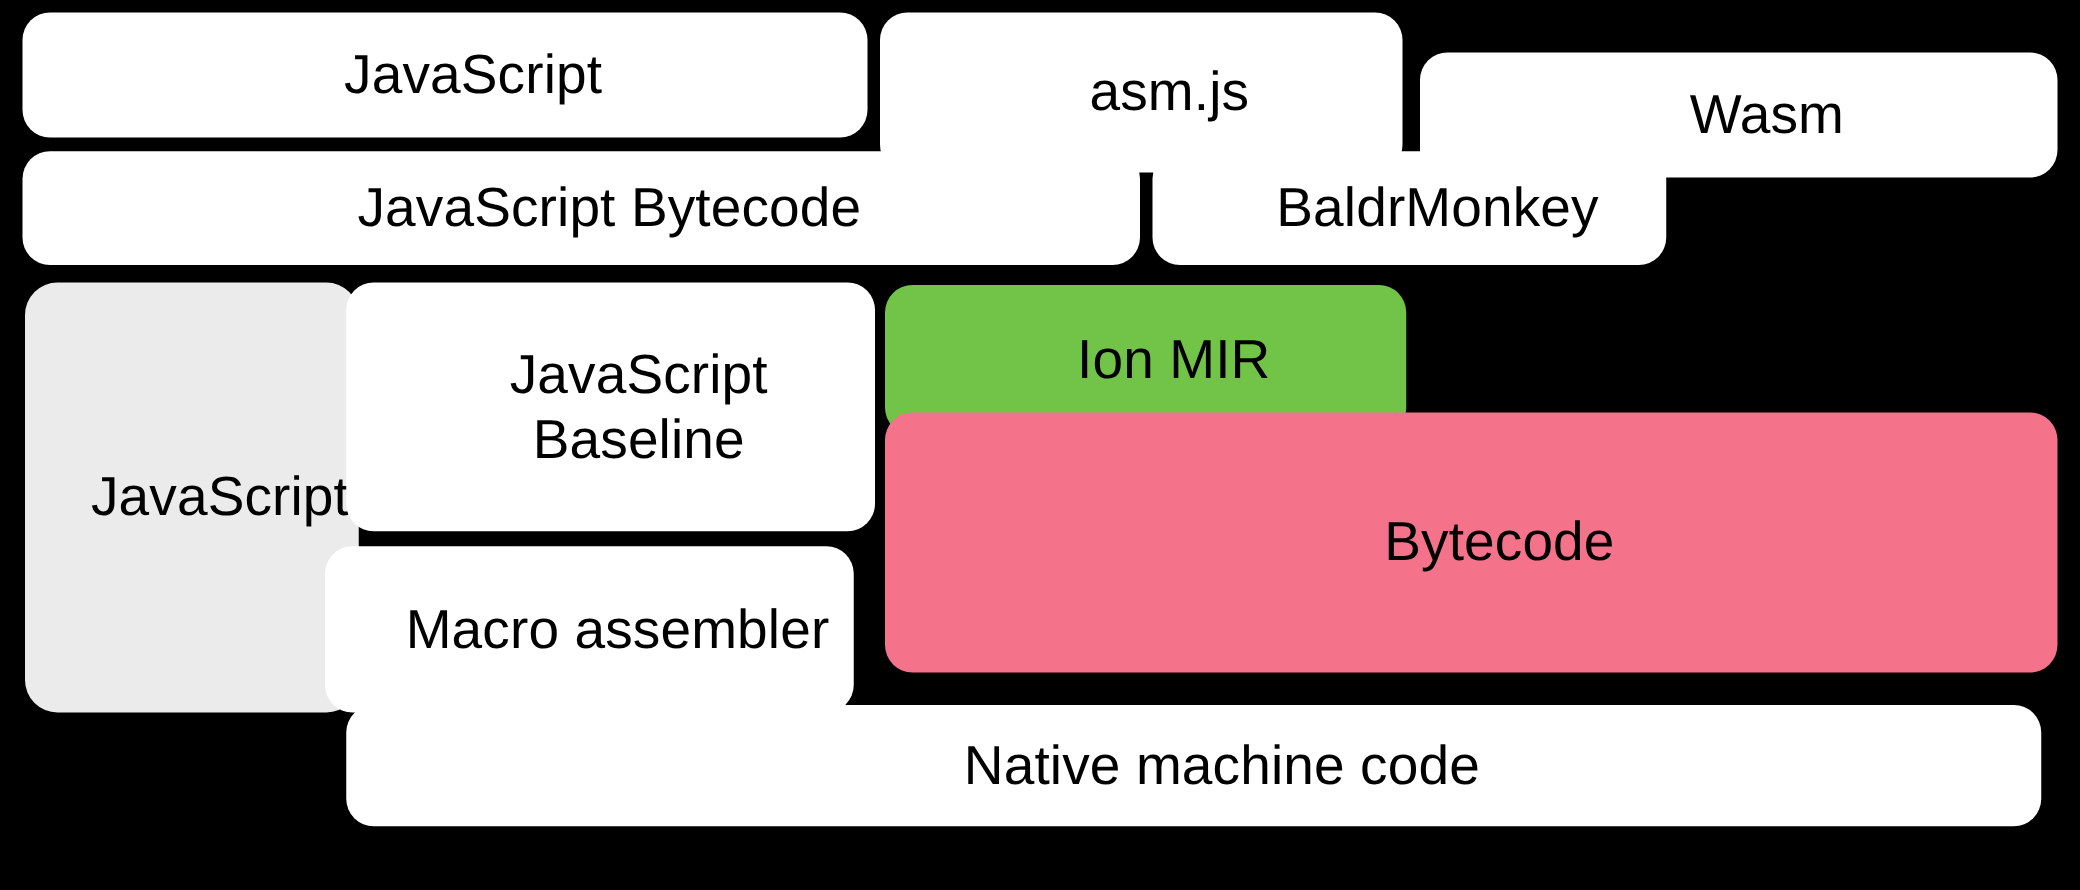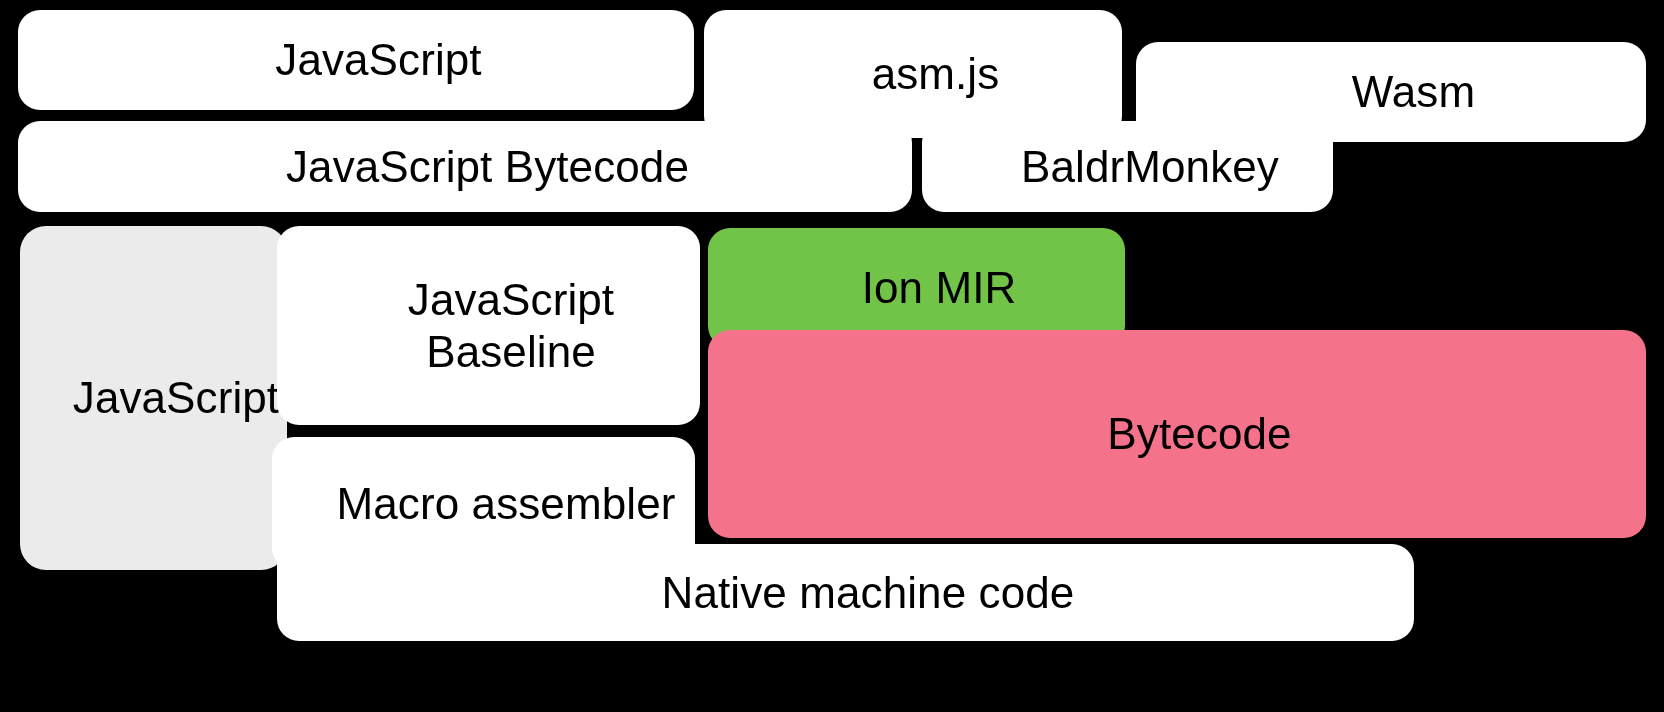--- a/index.html
+++ b/index.html
@@ -46,26 +46,26 @@
   #n-asmjs             { left: 704px;  top: 10px;  width: 418px; height: 128px; }
   #n-wasm              { left: 1136px; top: 10px;  width: 510px; height: 100px; margin-top: 32px; }
 
   
   #n-js-bytecode       { left: 18px;   top: 121px; width: 894px; height: 91px;  }
   #n-baldrmonkey       { left: 922px;  top: 121px; width: 411px; height: 91px;  }
 
   
   #n-interpreter       { left: 20px;   top: 226px; width: 267px; height: 344px; border-radius: 26px; }
   #n-js-baseline       { left: 277px;  top: 226px; width: 423px; height: 199px; }
-  #n-macro-assembler   { left: 272px;  top: 437px; width: 423px; height: 133px; }
+  #n-macro-assembler   { left: 260px;  top: 437px; width: 423px; height: 133px; }
   #n-ion-mir           { left: 708px;  top: 228px; width: 417px; height: 120px;  }
   #n-cretonne          { left: 708px;  top: 330px; width: 938px; height: 208px; }
 
   
-  #n-native-code       { left: 277px;  top: 544px; width: 1137px; height: 97px; }
+  #n-native-code       { left: 277px;  top: 564px; width: 1356px; height: 97px; }
 </style>
 </head>
 <body>
 
 <div id="diagram">
 
   <div class="node fill-white" id="n-javascript">JavaScript</div>
 
   <div class="node fill-white" id="n-asmjs">asm.js</div>
 

